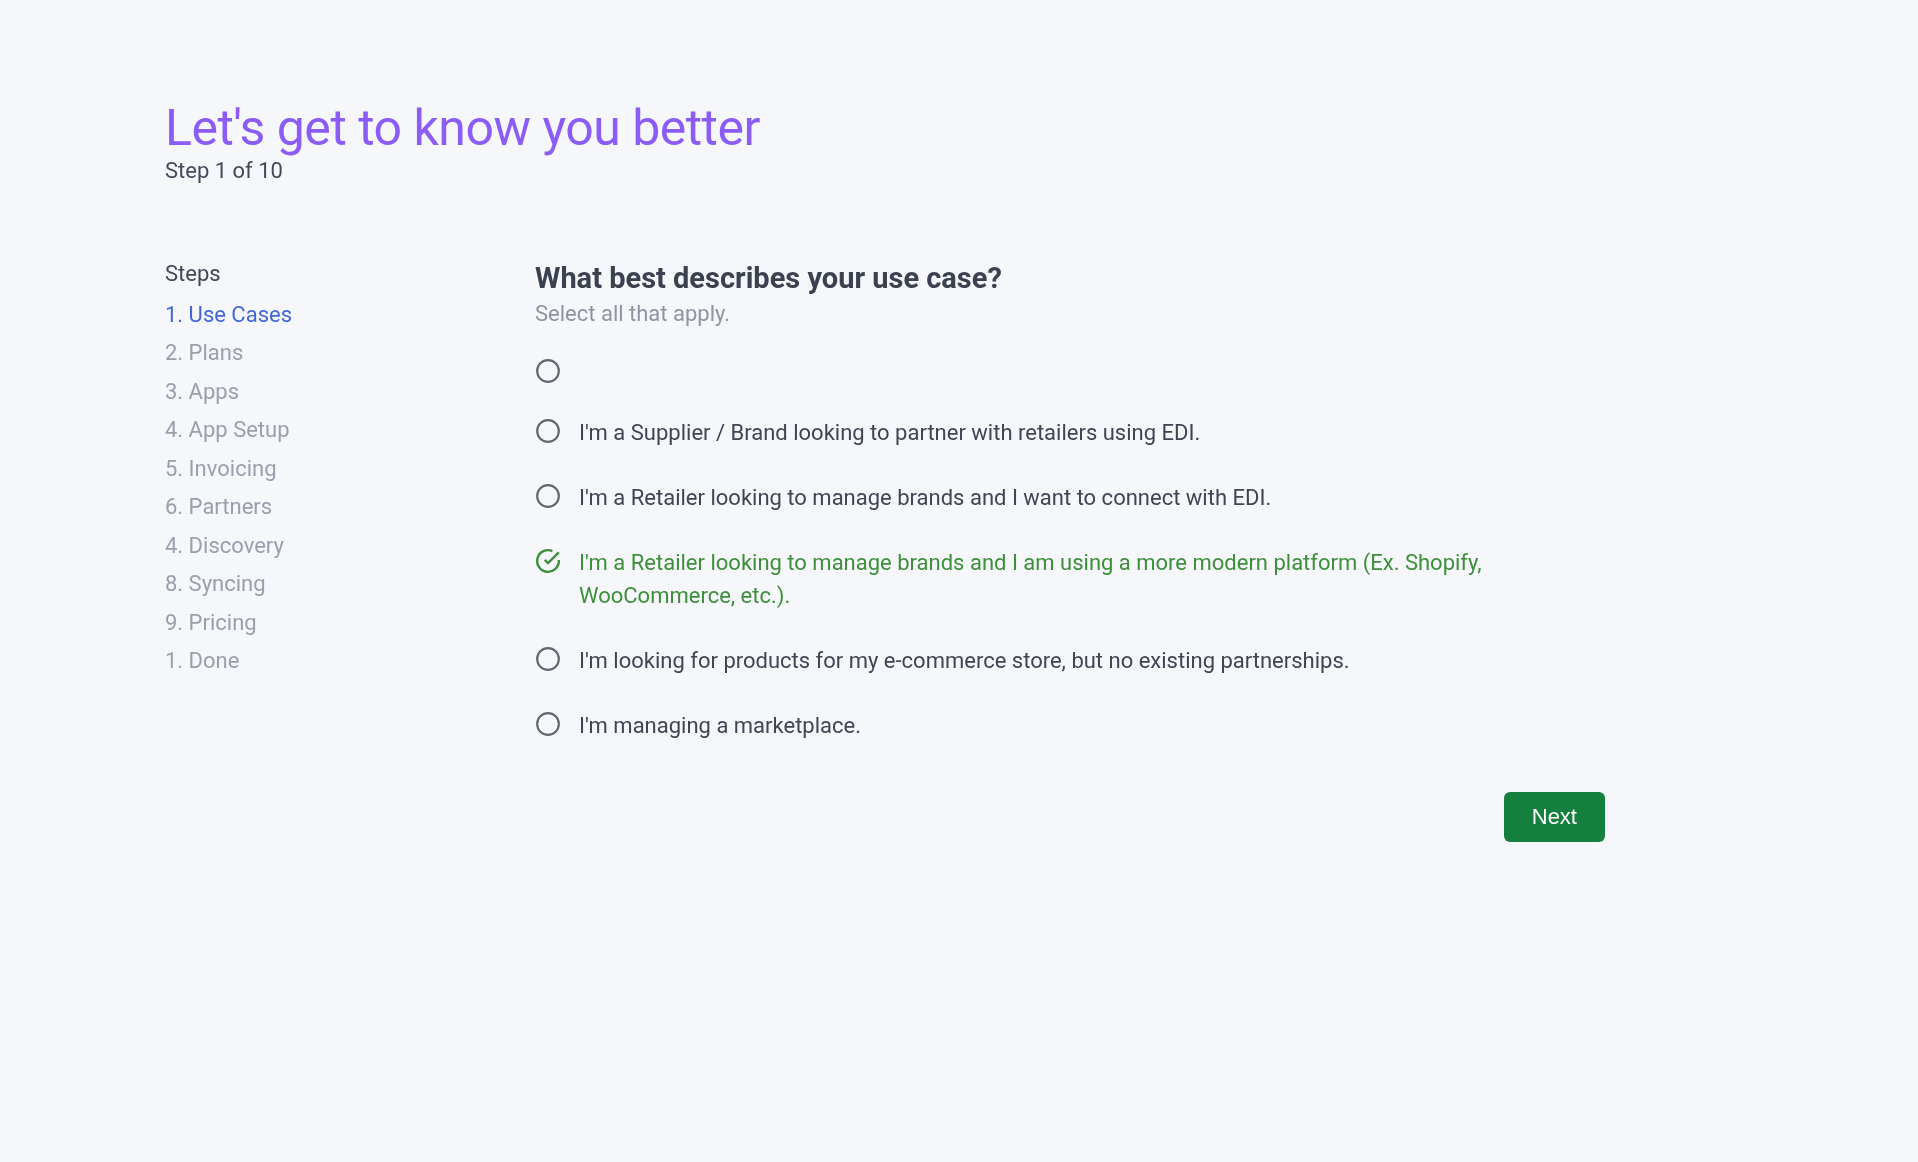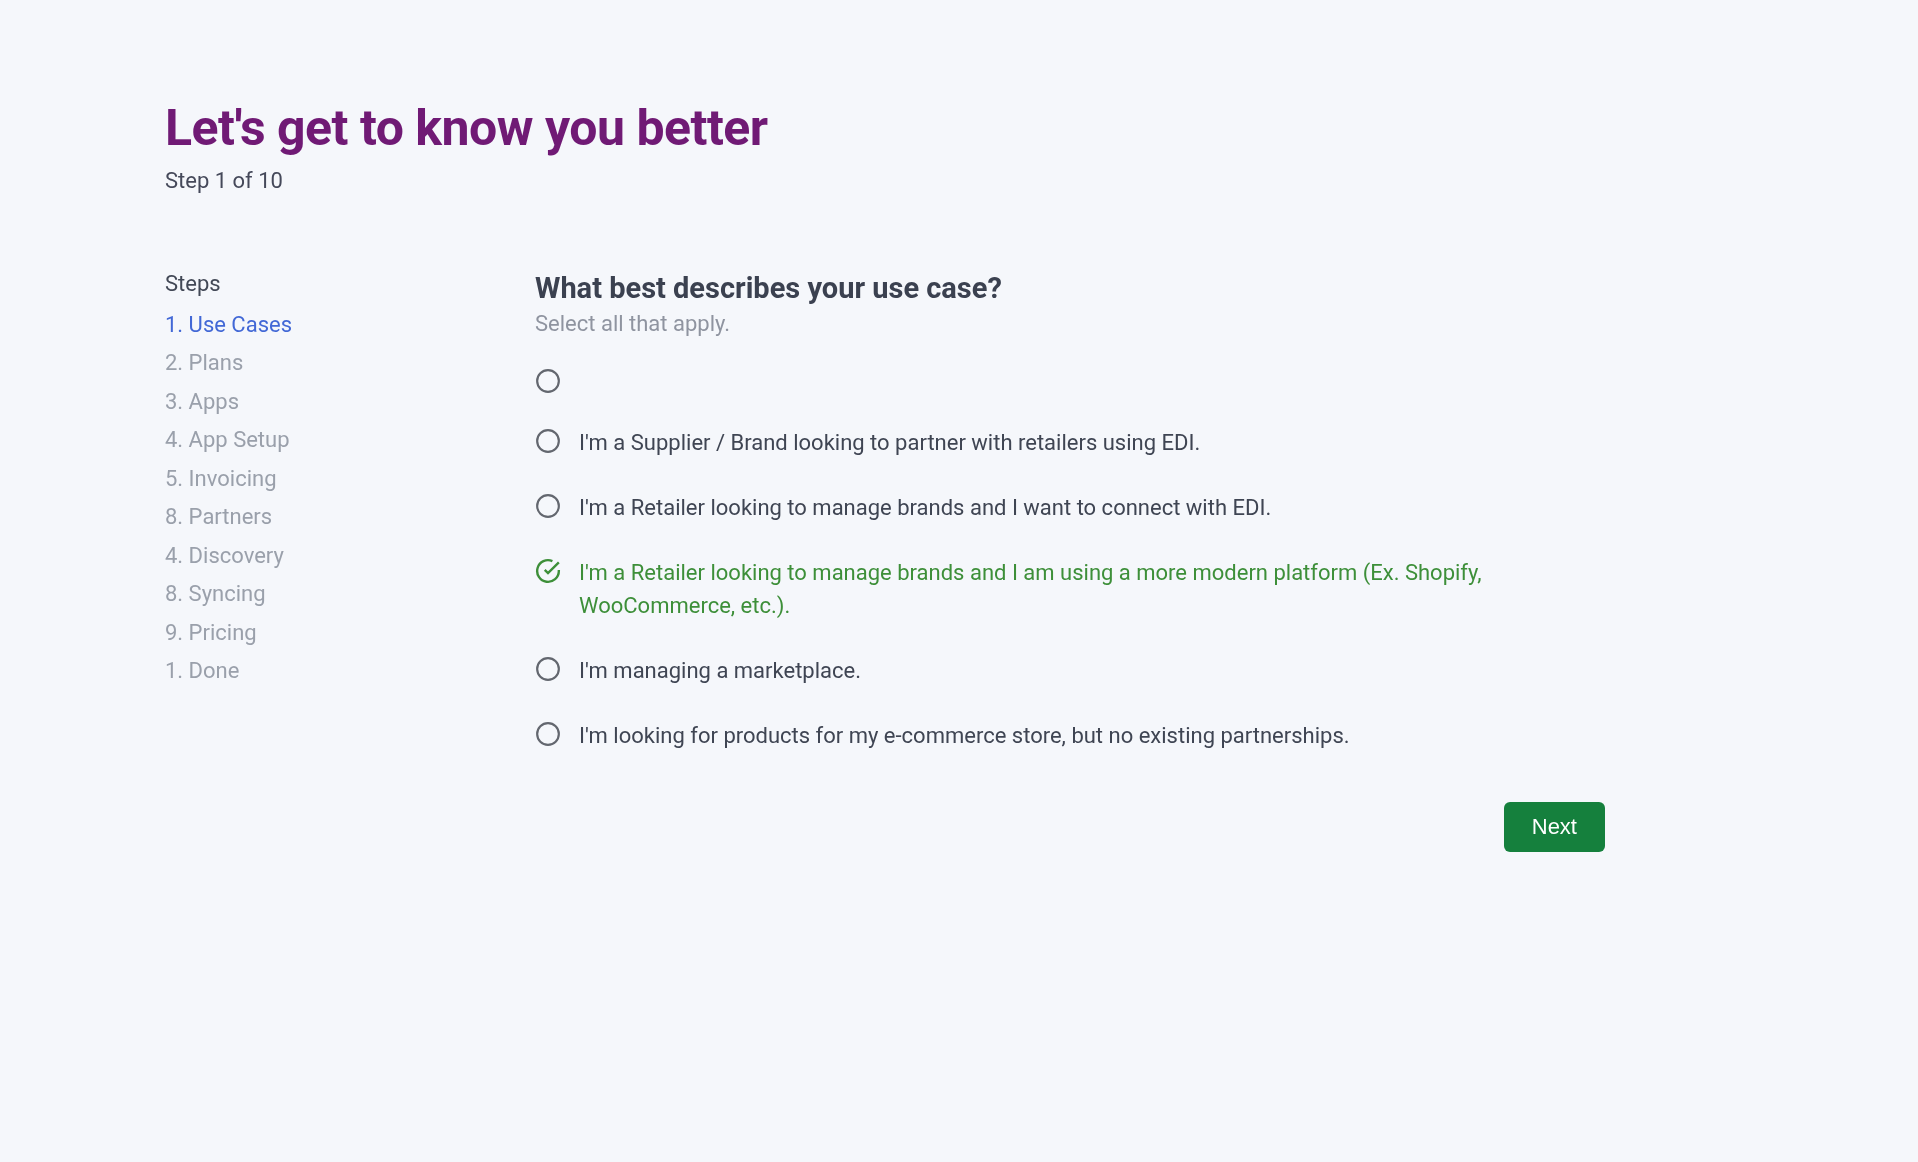--- a/index.html
+++ b/index.html
@@ -12,25 +12,24 @@
       background-color: #f5f7fb;
       width: 1918px;
       height: 1162px;
       padding: 0;
     }
     .container {
       padding: 100px 165px 0 165px;
     }
     .page-title {
       font-size: 50px;
-      font-weight: 700;
-      color: #701a75;
+      font-weight: 400;
+      color: #8b5cf6;
       line-height: 1.15;
       letter-spacing: -0.5px;
-      margin-bottom: 10px;
     }
     .step-indicator {
       font-size: 22px;
       color: #45495a;
       font-weight: 400;
       margin-bottom: 78px;
     }
     .content-area {
       display: flex;
       gap: 90px;
@@ -135,21 +134,21 @@
 
   <div class="content-area">
     <aside class="sidebar">
       <div class="sidebar-heading">Steps</div>
       <ul class="step-list" id="step-list">
           <li class="step-item active">1. Use Cases</li>
           <li class="step-item inactive">2. Plans</li>
           <li class="step-item inactive">3. Apps</li>
           <li class="step-item inactive">4. App Setup</li>
           <li class="step-item inactive">5. Invoicing</li>
-          <li class="step-item inactive">8. Partners</li>
+          <li class="step-item inactive">6. Partners</li>
           <li class="step-item inactive">4. Discovery</li>
           <li class="step-item inactive">8. Syncing</li>
           <li class="step-item inactive">9. Pricing</li>
           <li class="step-item inactive">1. Done</li>
         </ul>
     </aside>
 
     <main class="main-content">
       <h2 class="question-title">What best describes your use case?</h2>
       <div class="question-subtitle">Select all that apply.</div>
@@ -175,27 +174,27 @@
             <span class="option-icon"><svg viewBox="0 0 24 24" class="check-circle-icon">
                 <path d="M22 11.08V12a10 10 0 1 1-5.93-9.14"></path>
                 <polyline points="22 4 12 14.01 9 11.01"></polyline>
               </svg></span>
             <span class="option-text">I'm a Retailer looking to manage brands and I am using a more modern platform (Ex. Shopify, WooCommerce, etc.).</span>
           </li>
           <li class="option-item">
             <span class="option-icon"><svg viewBox="0 0 24 24" class="circle-icon">
                 <circle cx="12" cy="12" r="10"></circle>
               </svg></span>
+            <span class="option-text">I'm looking for products for my e-commerce store, but no existing partnerships.</span>
+          </li>
+          <li class="option-item">
+            <span class="option-icon"><svg viewBox="0 0 24 24" class="circle-icon">
+                <circle cx="12" cy="12" r="10"></circle>
+              </svg></span>
             <span class="option-text">I'm managing a marketplace.</span>
-          </li>
-          <li class="option-item">
-            <span class="option-icon"><svg viewBox="0 0 24 24" class="circle-icon">
-                <circle cx="12" cy="12" r="10"></circle>
-              </svg></span>
-            <span class="option-text">I'm looking for products for my e-commerce store, but no existing partnerships.</span>
           </li>
         </ul>
 
       <div class="footer">
         <button class="next-button">Next</button>
       </div>
     </main>
   </div>
 </div>
 

